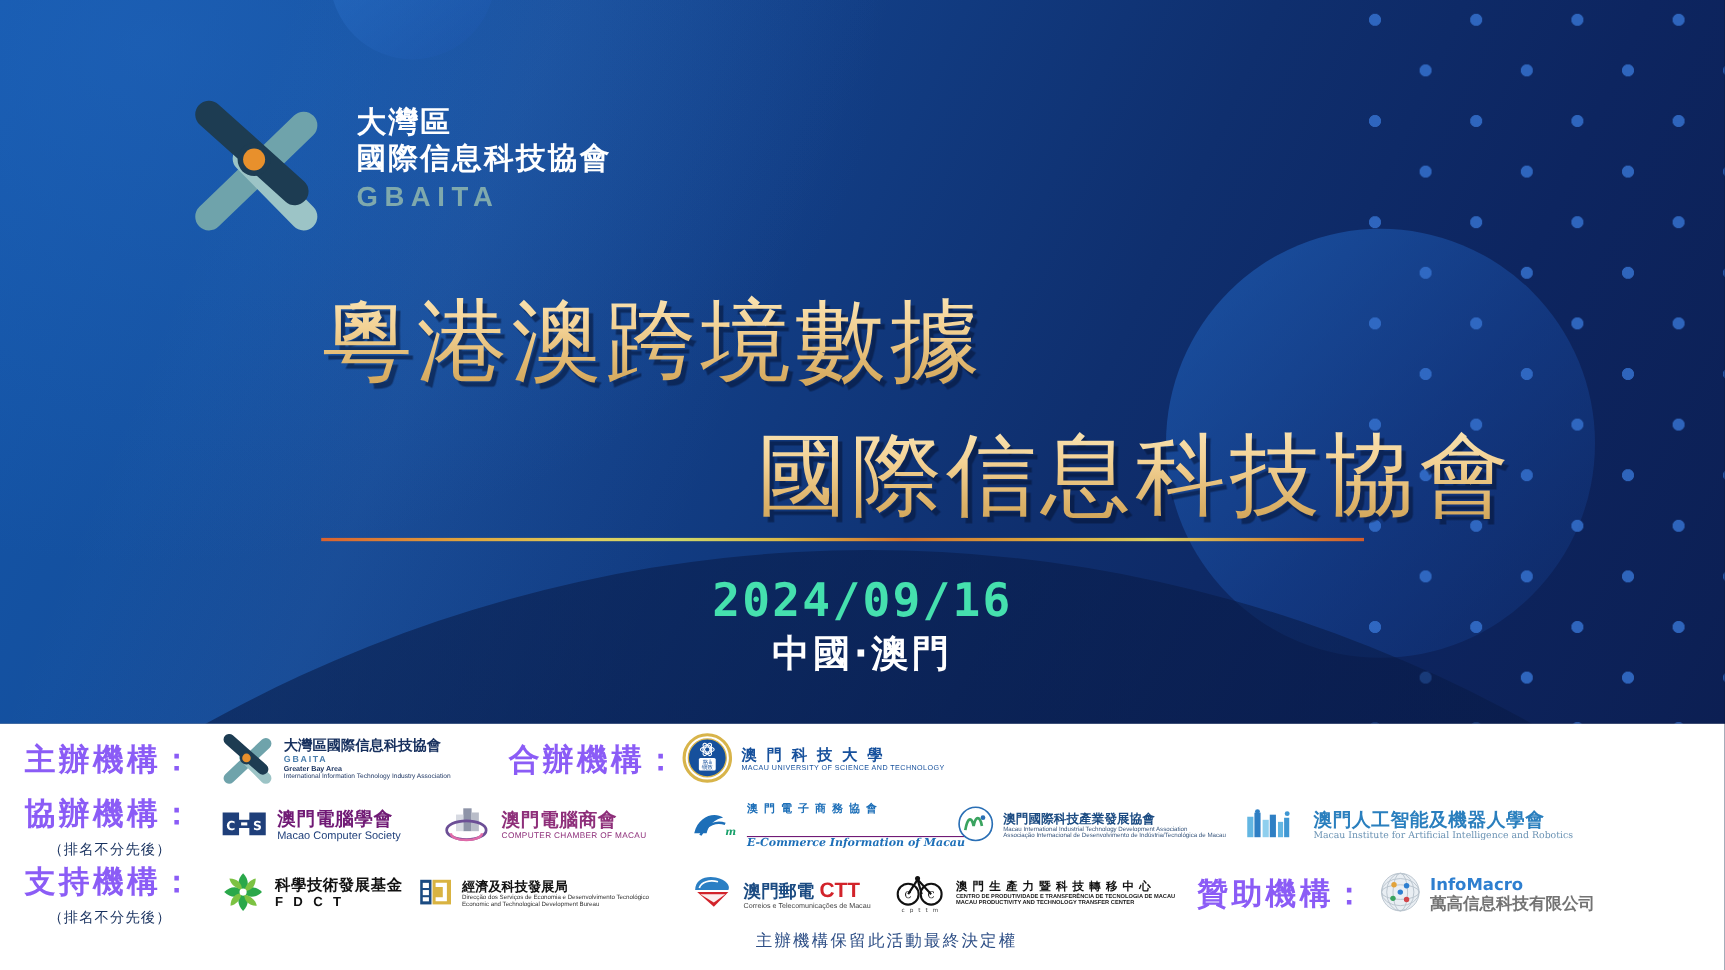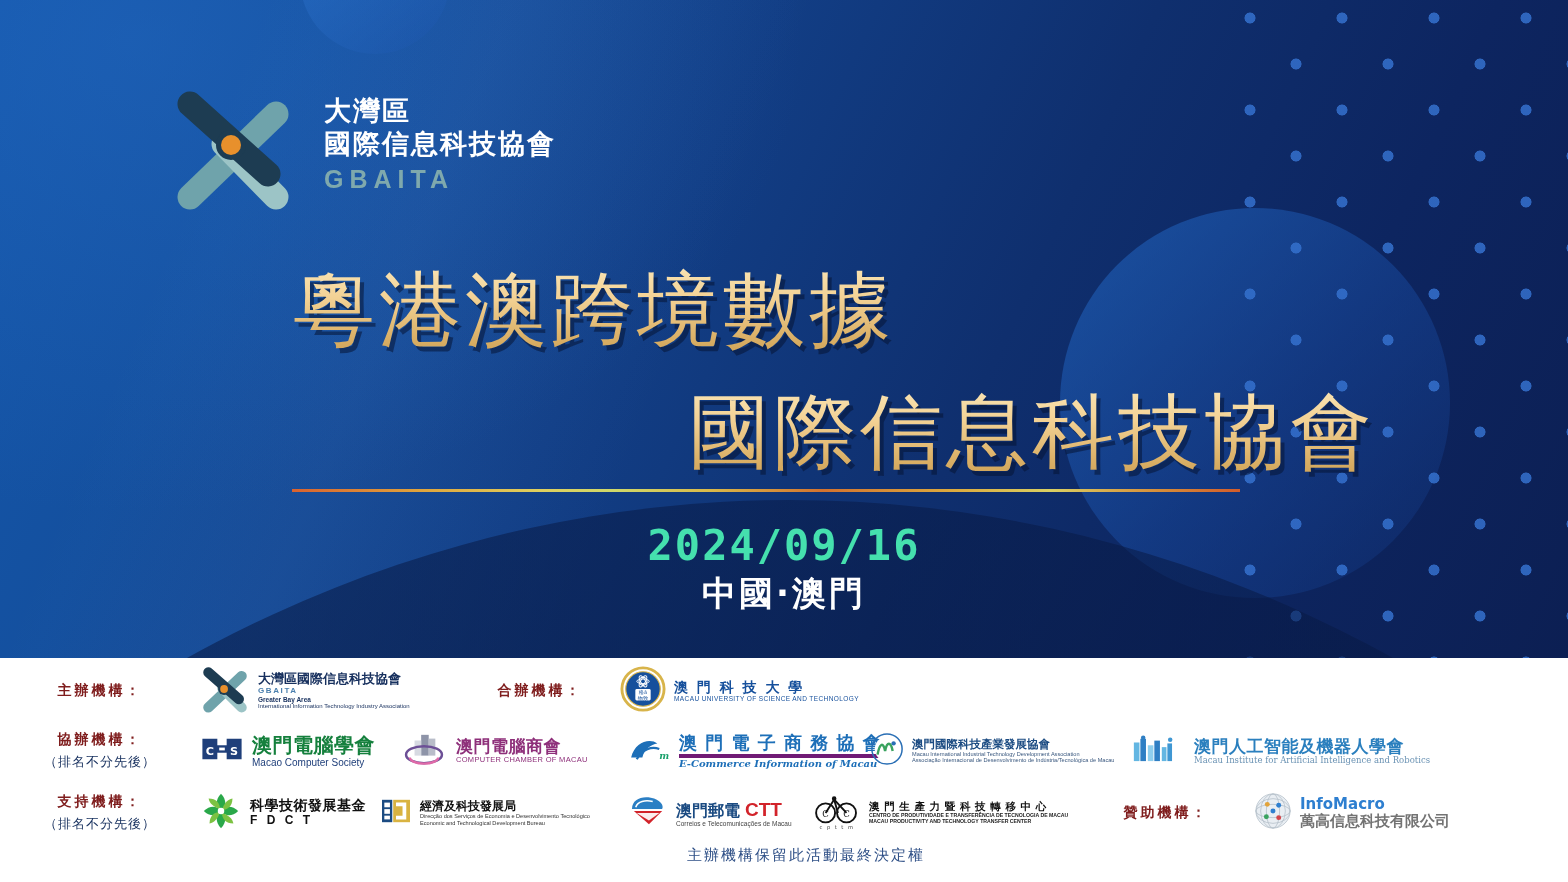--- a/index.html
+++ b/index.html
@@ -121,22 +121,22 @@
     position:absolute; left:0; top:658px; width:1568px; height:224px;
     background:#ffffff;
   }
   .srow { position:absolute; left:0; width:1568px; display:flex; align-items:center; }
   #row-main { top:2px;  height:62px; }
   #row-co   { top:62px; height:62px; }
   #row-sup  { top:124px;height:62px; }
 
   .lbl-box { width:200px; flex:0 0 200px; text-align:center; color:#1b3a6b; }
   .lbl {
-    font-size:14px; font-weight:bold; letter-spacing:3px;
-    font-family:"DejaVu Sans", sans-serif; color:#7f1d1d;
+    font-size:28px; font-weight:bold; letter-spacing:3px;
+    font-family:"DejaVu Sans", sans-serif; color:#8b5cf6;
   }
   .sublbl {
     font-size:13px; letter-spacing:1px; margin-top:4px; color:#17305e;
     font-family:"DejaVu Sans", sans-serif;
   }
 
   .logo { display:flex; align-items:center; gap:8px; }
   .logo .glyph { flex:0 0 auto; }
   .logo .txt { line-height:1.12; }
   .logo .t-cn { font-weight:bold; font-family:"DejaVu Sans", sans-serif; white-space:nowrap; }
@@ -252,21 +252,21 @@
       <span class="glyph">
         <svg viewBox="0 0 46 30" width="44" height="28" aria-hidden="true">
           <path d="M2 4 h16 v22 H2z M28 4 h16 v22 H28z" fill="#1f3f7a"></path>
           <rect x="16" y="11" width="14" height="8" fill="#1f3f7a"></rect>
           <text x="10" y="21" font-size="12" text-anchor="middle" fill="#ffffff" font-family="DejaVu Sans, sans-serif" font-weight="bold">C</text>
           <text x="36" y="21" font-size="12" text-anchor="middle" fill="#ffffff" font-family="DejaVu Sans, sans-serif" font-weight="bold">S</text>
           <rect x="20" y="13.5" width="6" height="3" fill="#ffffff"></rect>
         </svg>
       </span>
       <span class="txt">
-        <div class="t-cn" style="font-size:20px;color:#15803d;letter-spacing:.5px">澳門電腦學會</div>
+        <div class="t-cn" style="font-size:17px;color:#701a75;letter-spacing:.5px">澳門電腦學會</div>
         <div class="t-en" style="font-size:10px;color:#1f3f7a">Macao Computer Society</div>
       </span>
     </div>
 
     <div class="logo" style="width:225px">
       <span class="glyph">
         <svg viewBox="0 0 50 36" width="48" height="34" aria-hidden="true">
           <rect x="22" y="3" width="8" height="22" fill="#8e94a8"></rect>
           <rect x="30" y="7" width="7" height="18" fill="#b9bdc9"></rect>
           <rect x="15" y="9" width="7" height="16" fill="#d7dae2"></rect>
@@ -282,21 +282,21 @@
 
     <div class="logo" style="width:245px">
       <span class="glyph">
         <svg viewBox="0 0 48 32" width="46" height="30" aria-hidden="true">
           <path d="M6 25 C10 8, 26 4, 34 10 C27 11, 20 16, 18 25 Z" fill="#1d6fb8"></path>
           <path d="M12 27 C18 16, 28 13, 36 16" fill="none" stroke="#1d6fb8" stroke-width="2.5"></path>
           <text x="36" y="27" font-size="10" fill="#18a06a" font-style="italic" font-family="DejaVu Serif, serif" font-weight="bold">m</text>
         </svg>
       </span>
       <span class="txt">
-        <div class="t-cn" style="font-size:18px;color:#1d6fb8;letter-spacing:1px;border-bottom:4px solid #701a75;padding-bottom:1px">澳 門 電 子 商 務 協 會</div>
+        <div class="t-cn" style="font-size:10px;color:#1d6fb8;letter-spacing:1px;border-bottom:1px solid #701a75;padding-bottom:18px">澳 門 電 子 商 務 協 會</div>
         <div class="t-en" style="font-size:10px;color:#1d6fb8;font-style:italic;font-family:'DejaVu Serif',serif;font-weight:bold">E-Commerce Information of Macau</div>
       </span>
     </div>
 
     <div class="logo" style="width:262px">
       <span class="glyph">
         <svg viewBox="0 0 36 36" width="34" height="34" aria-hidden="true">
           <circle cx="18" cy="18" r="16" fill="none" stroke="#2a6fb5" stroke-width="1.6"></circle>
           <circle cx="18" cy="18" r="13" fill="#ffffff"></circle>
           <path d="M8 24 C10 12, 14 10, 16 20 C18 10, 22 10, 24 20" fill="none" stroke="#3aa35f" stroke-width="2.6"></path>

